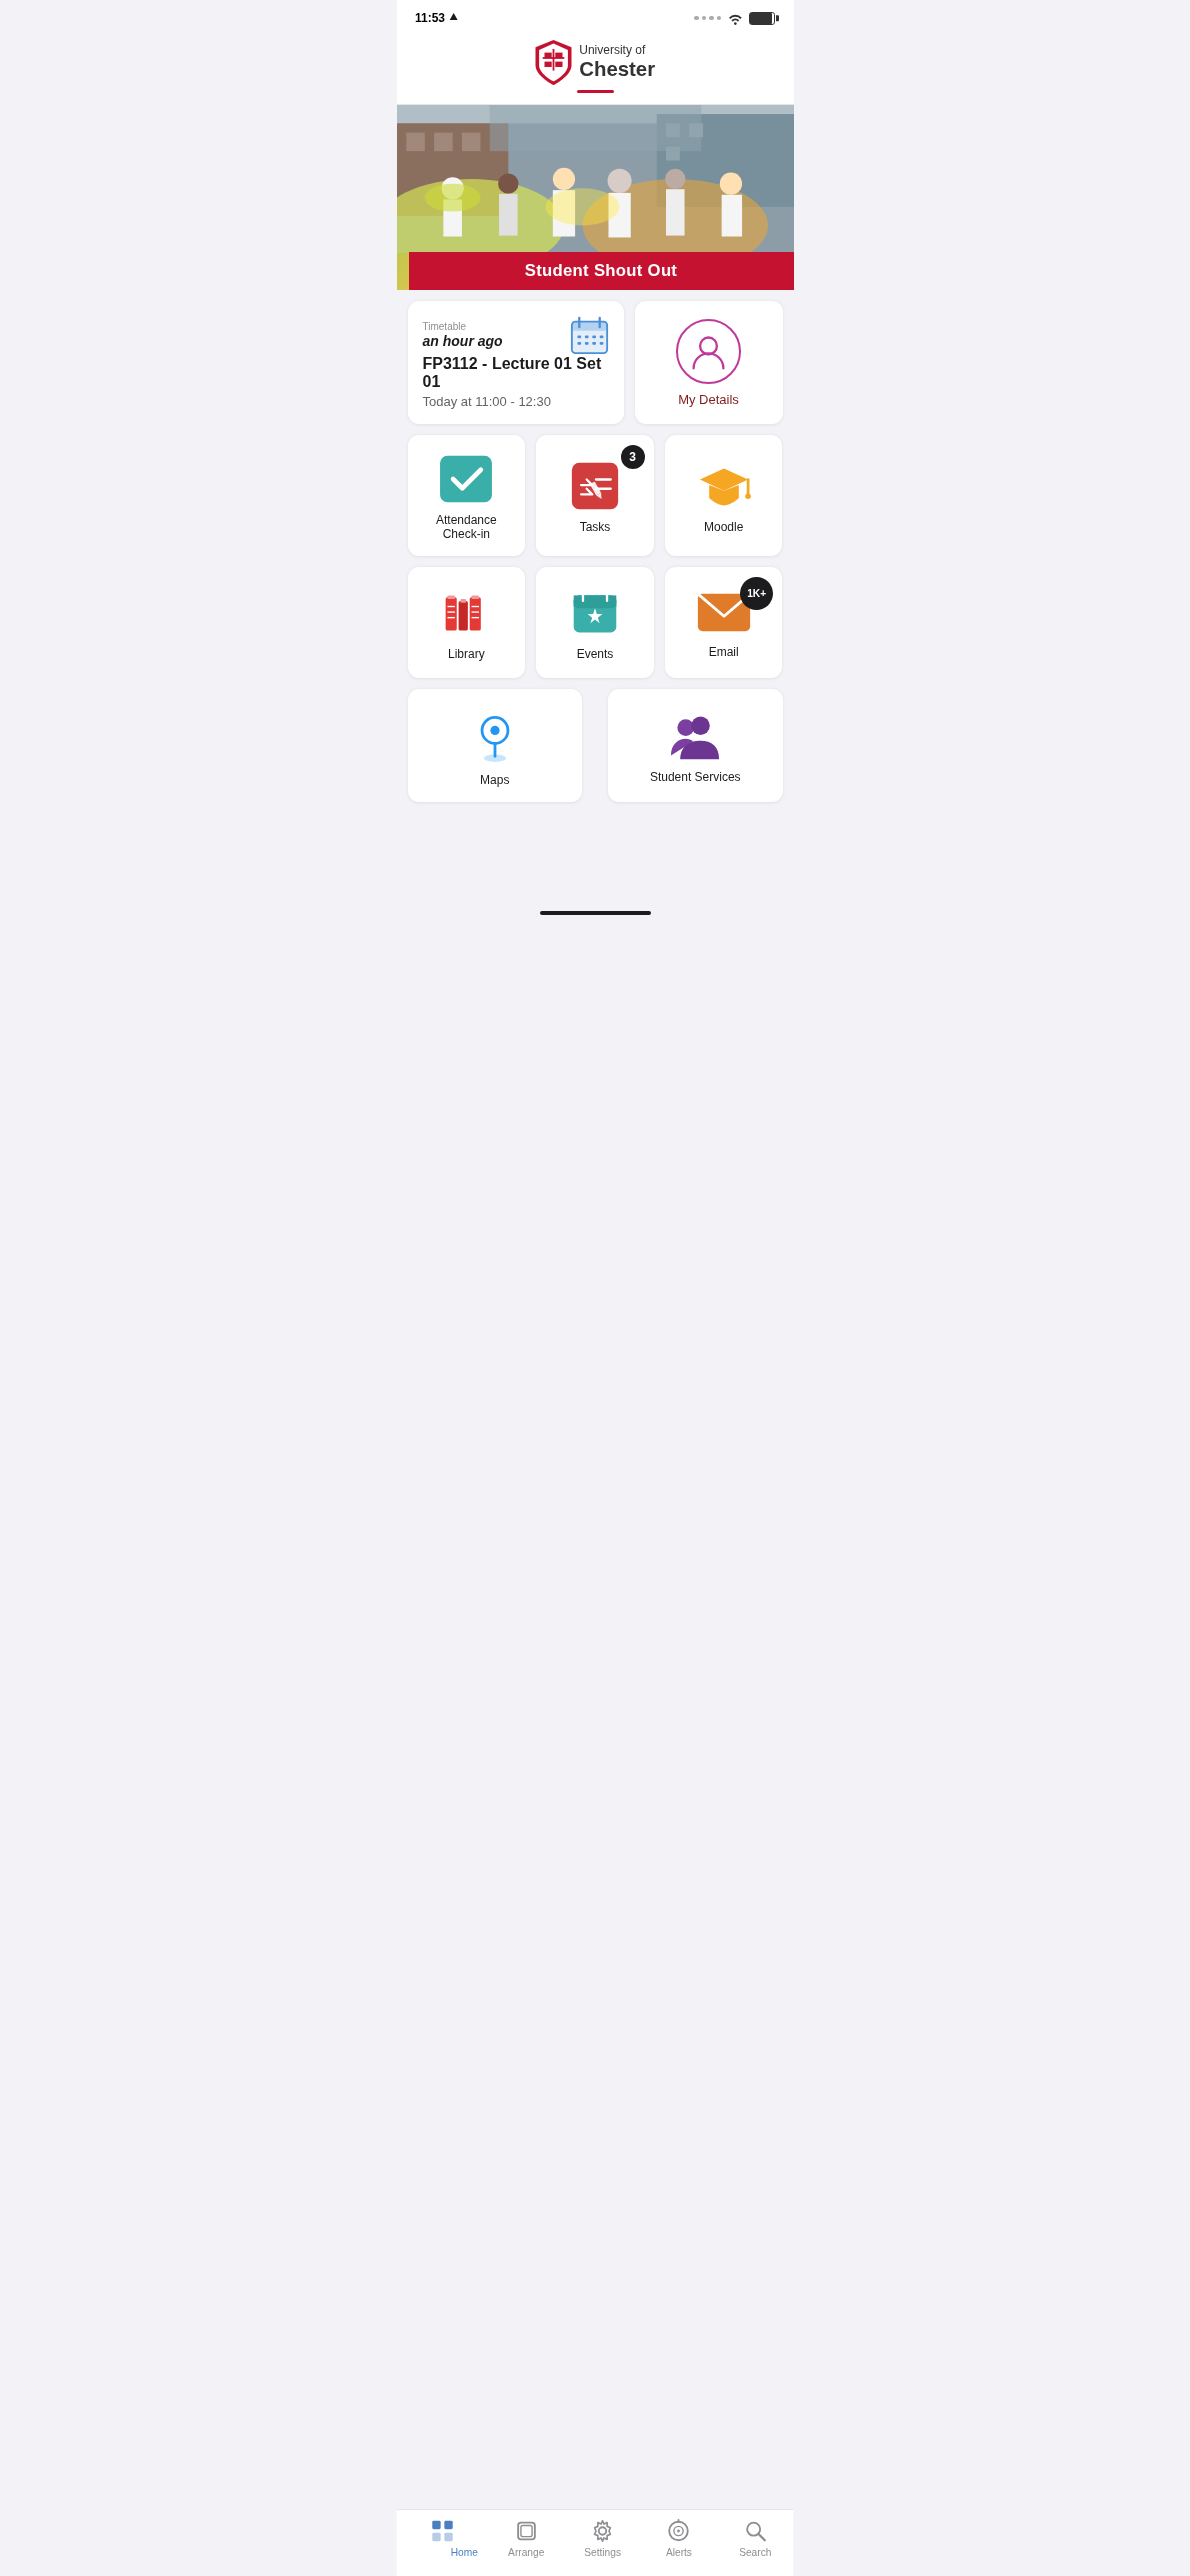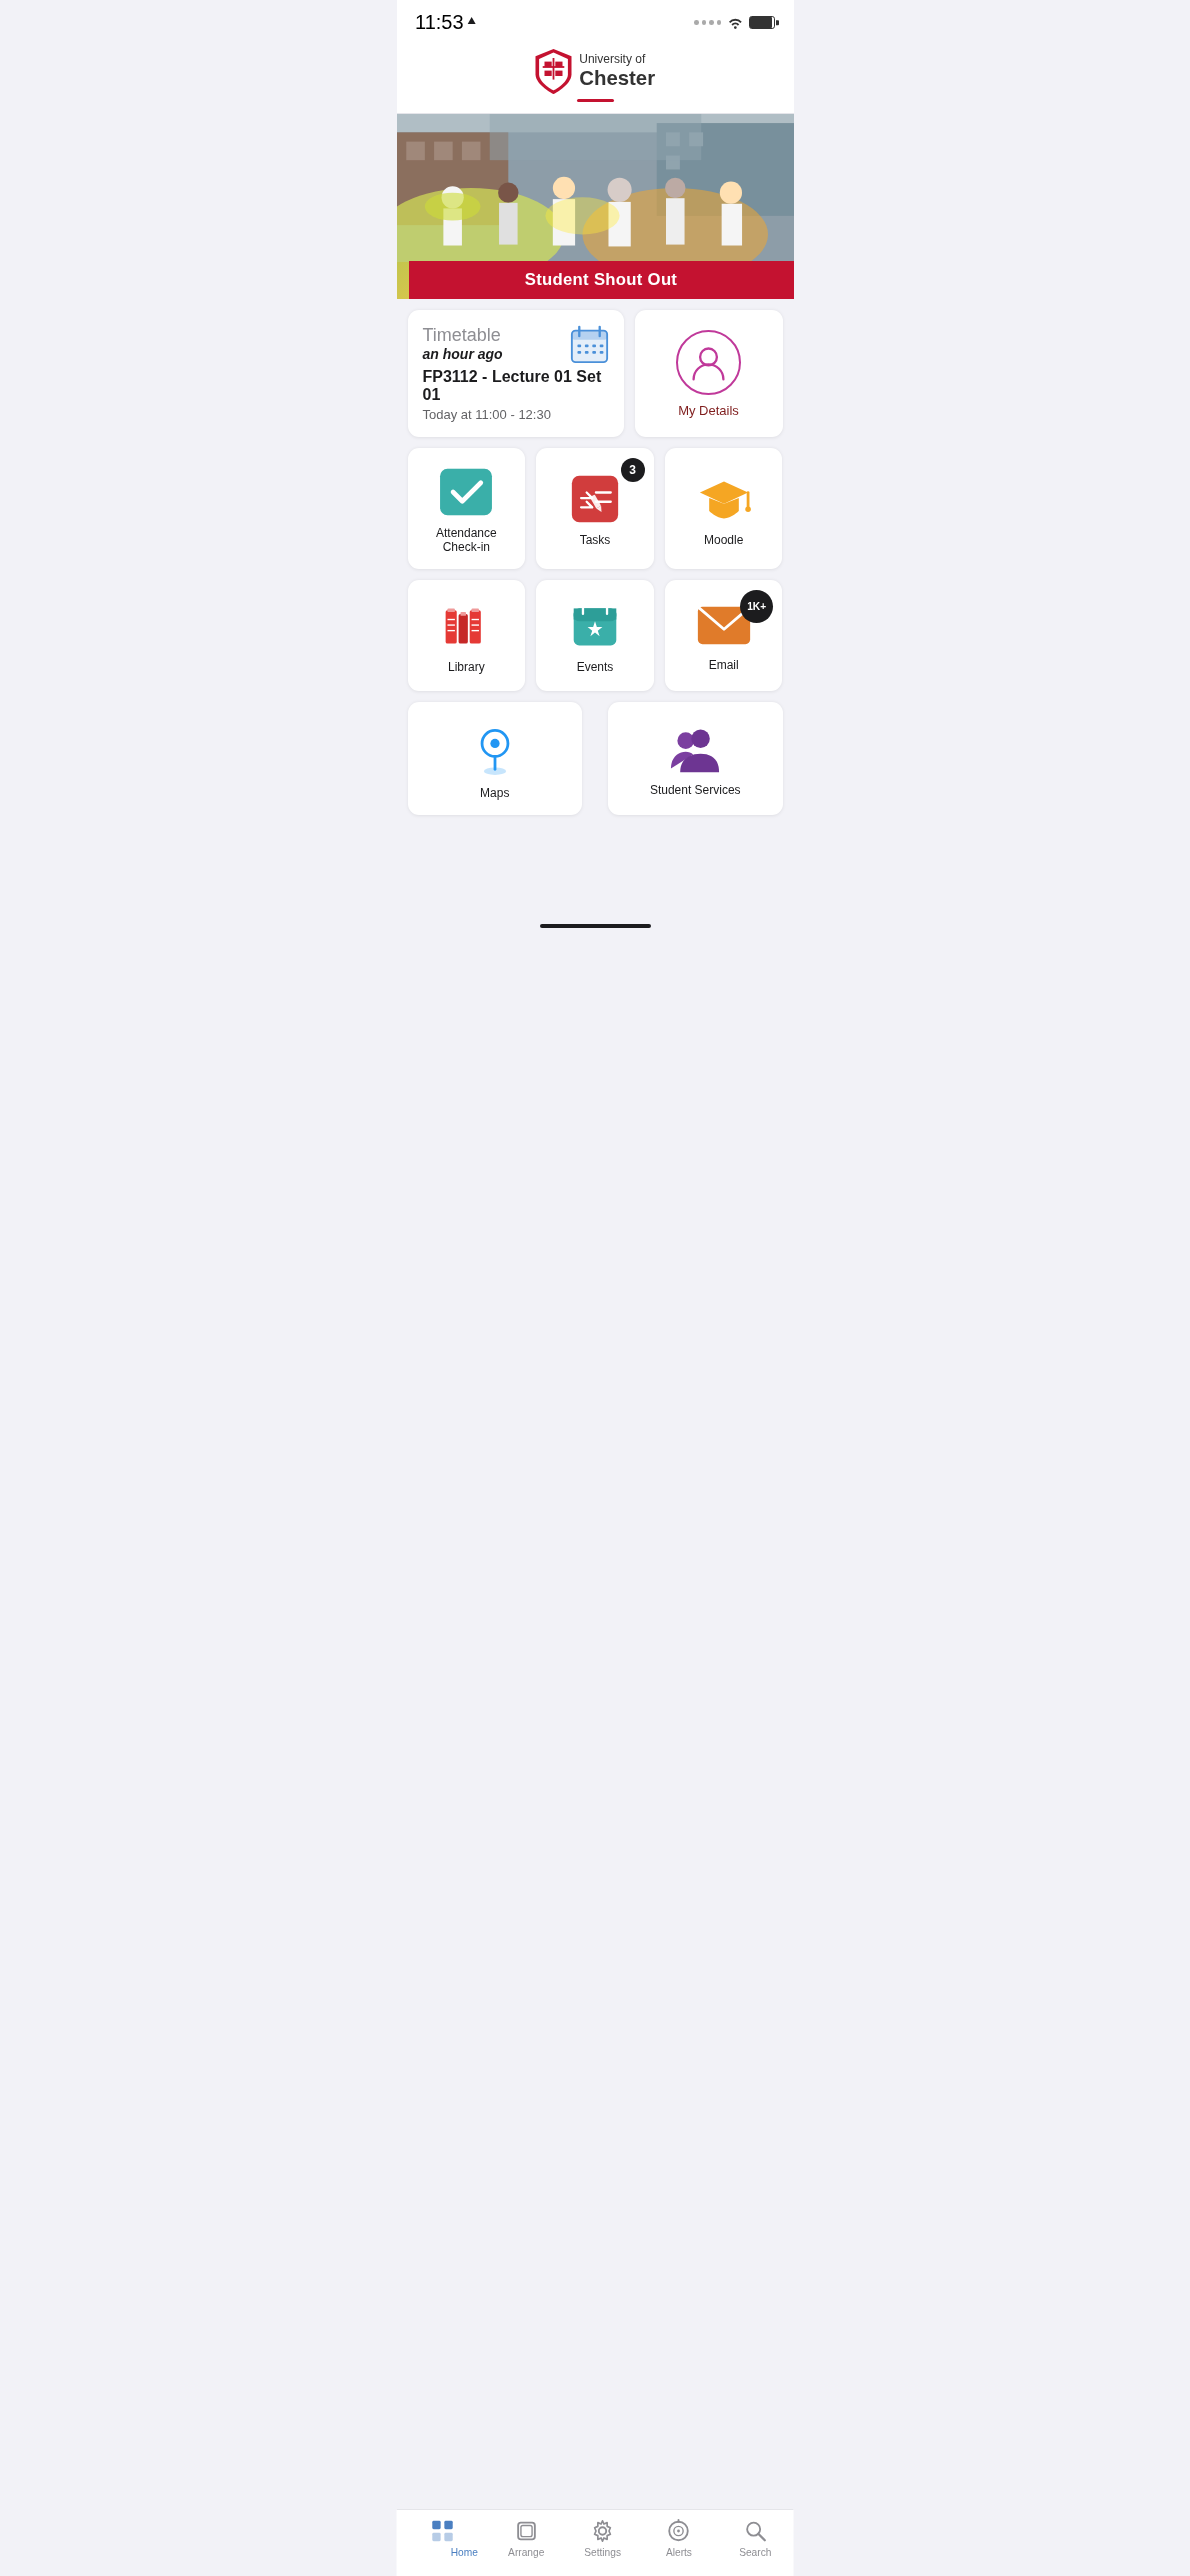--- a/index.html
+++ b/index.html
@@ -16,22 +16,22 @@
 
     
     .status-bar {
       display: flex;
       justify-content: space-between;
       align-items: center;
       padding: 11px 18.5px 7.4px;
       background: white;
     }
     .status-time {
-      font-size: 20px;
-      font-weight: 400;
+      font-size: 12px;
+      font-weight: 700;
       display: flex;
       align-items: center;
       gap: 3.7px;
     }
     .status-icons {
       display: flex;
       align-items: center;
       gap: 5.6px;
     }
     .signal-dots {
@@ -137,21 +137,21 @@
     .card {
       background: white;
       border-radius: 11px;
       padding: 15px;
       box-shadow: 0 0.9px 3.7px rgba(0,0,0,0.08);
     }
     .timetable-card {
       position: relative;
     }
     .timetable-label {
-      font-size: 18px;
+      font-size: 10px;
       color: #8e8e93;
       margin-bottom: 21px;
     }
     .timetable-cal-icon {
       position: absolute;
       top: 15px; right: 15px;
       width: 39px; height: 39px;
     }
     .timetable-time-ago {
       font-size: 14px;

